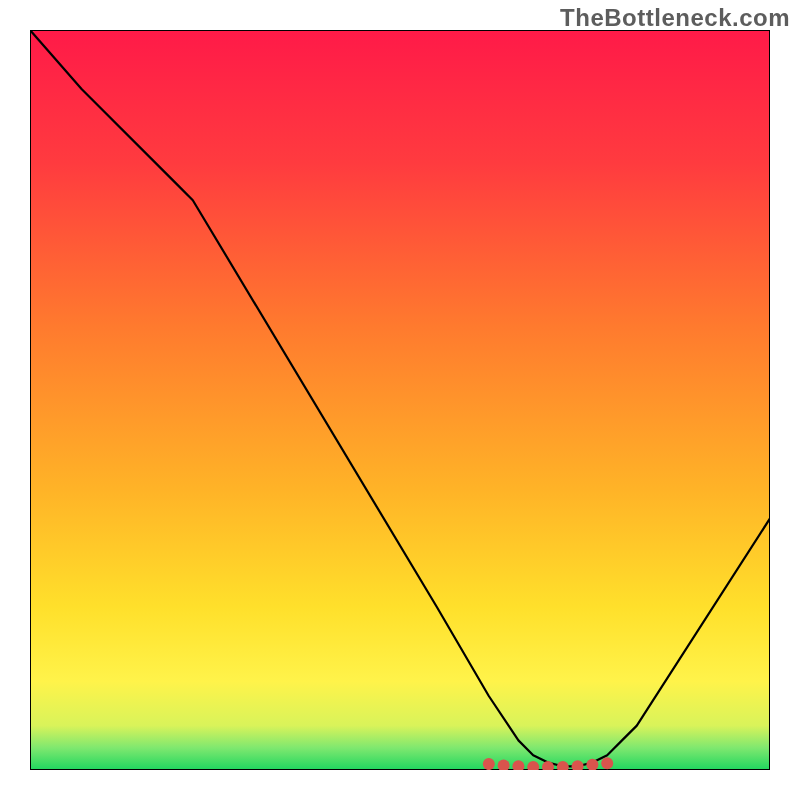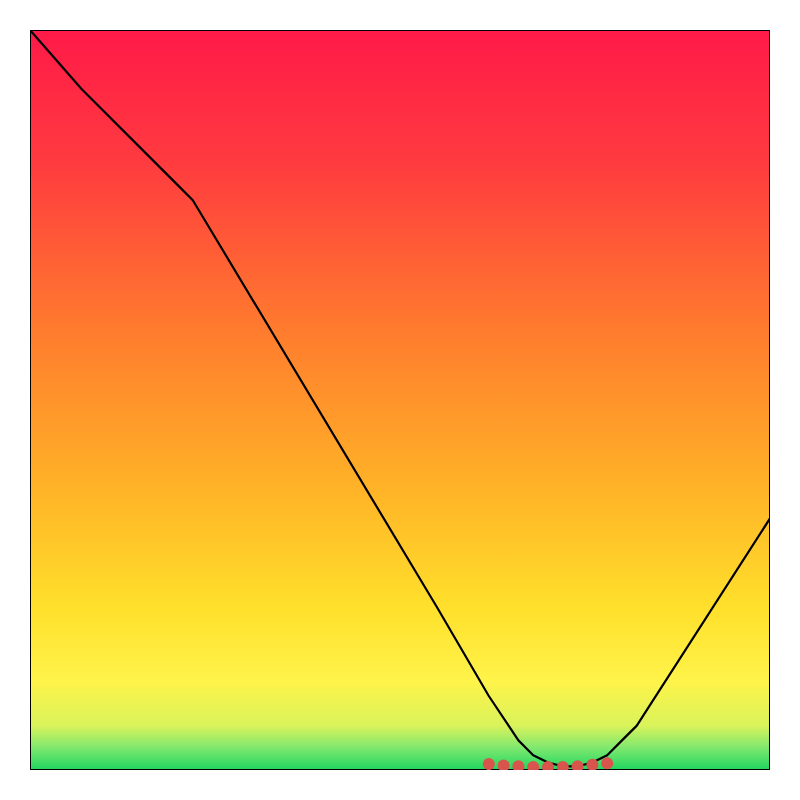--- a/index.html
+++ b/index.html
@@ -33,20 +33,21 @@
     top: 30px;
     width: 740px;
     height: 740px;
   }
 </style>
 </head>
 <body>
 
 <div class="chart-wrap">
 
+  <div class="watermark">TheBottleneck.com</div>
 
   <svg class="plot" viewBox="0 0 740 740" preserveAspectRatio="none">
     <defs>
       <linearGradient id="bg-grad" x1="0" y1="0" x2="0" y2="1">
       <stop offset="0%" stop-color="#ff1a48"></stop>
           <stop offset="18%" stop-color="#ff3b3f"></stop>
           <stop offset="40%" stop-color="#ff7a2e"></stop>
           <stop offset="62%" stop-color="#ffb327"></stop>
           <stop offset="78%" stop-color="#ffe02b"></stop>
           <stop offset="88%" stop-color="#fff34a"></stop>

